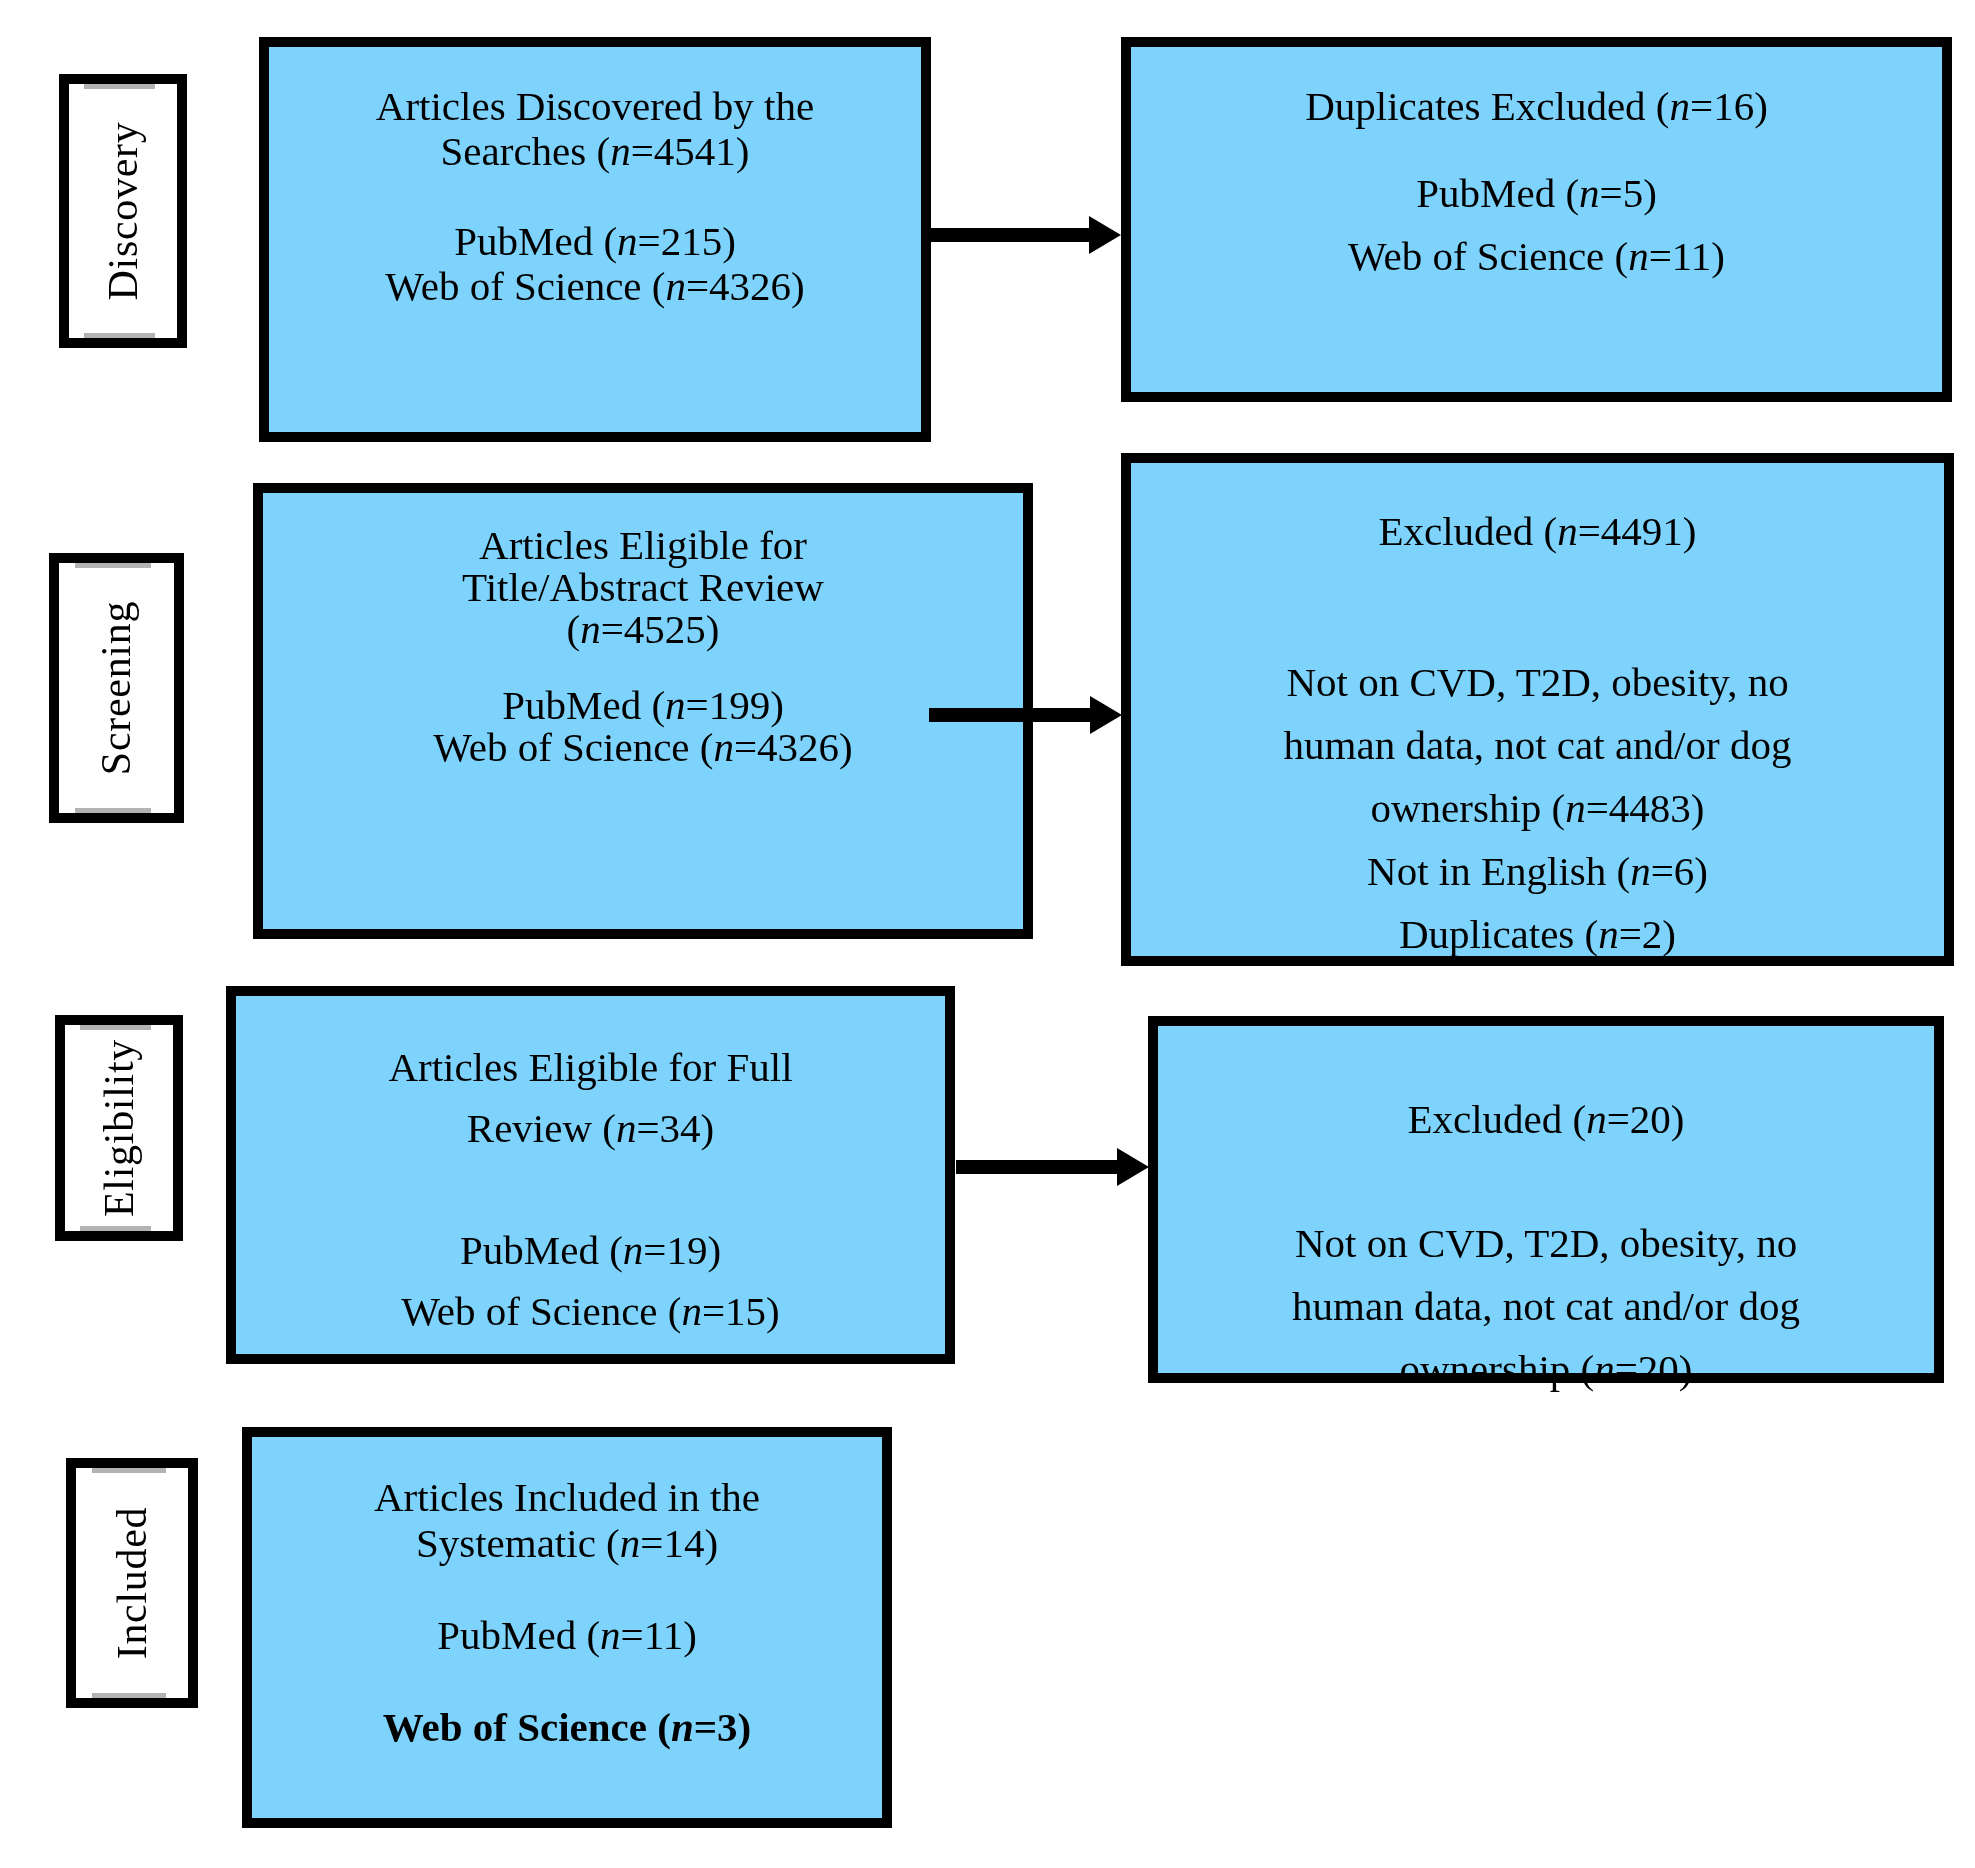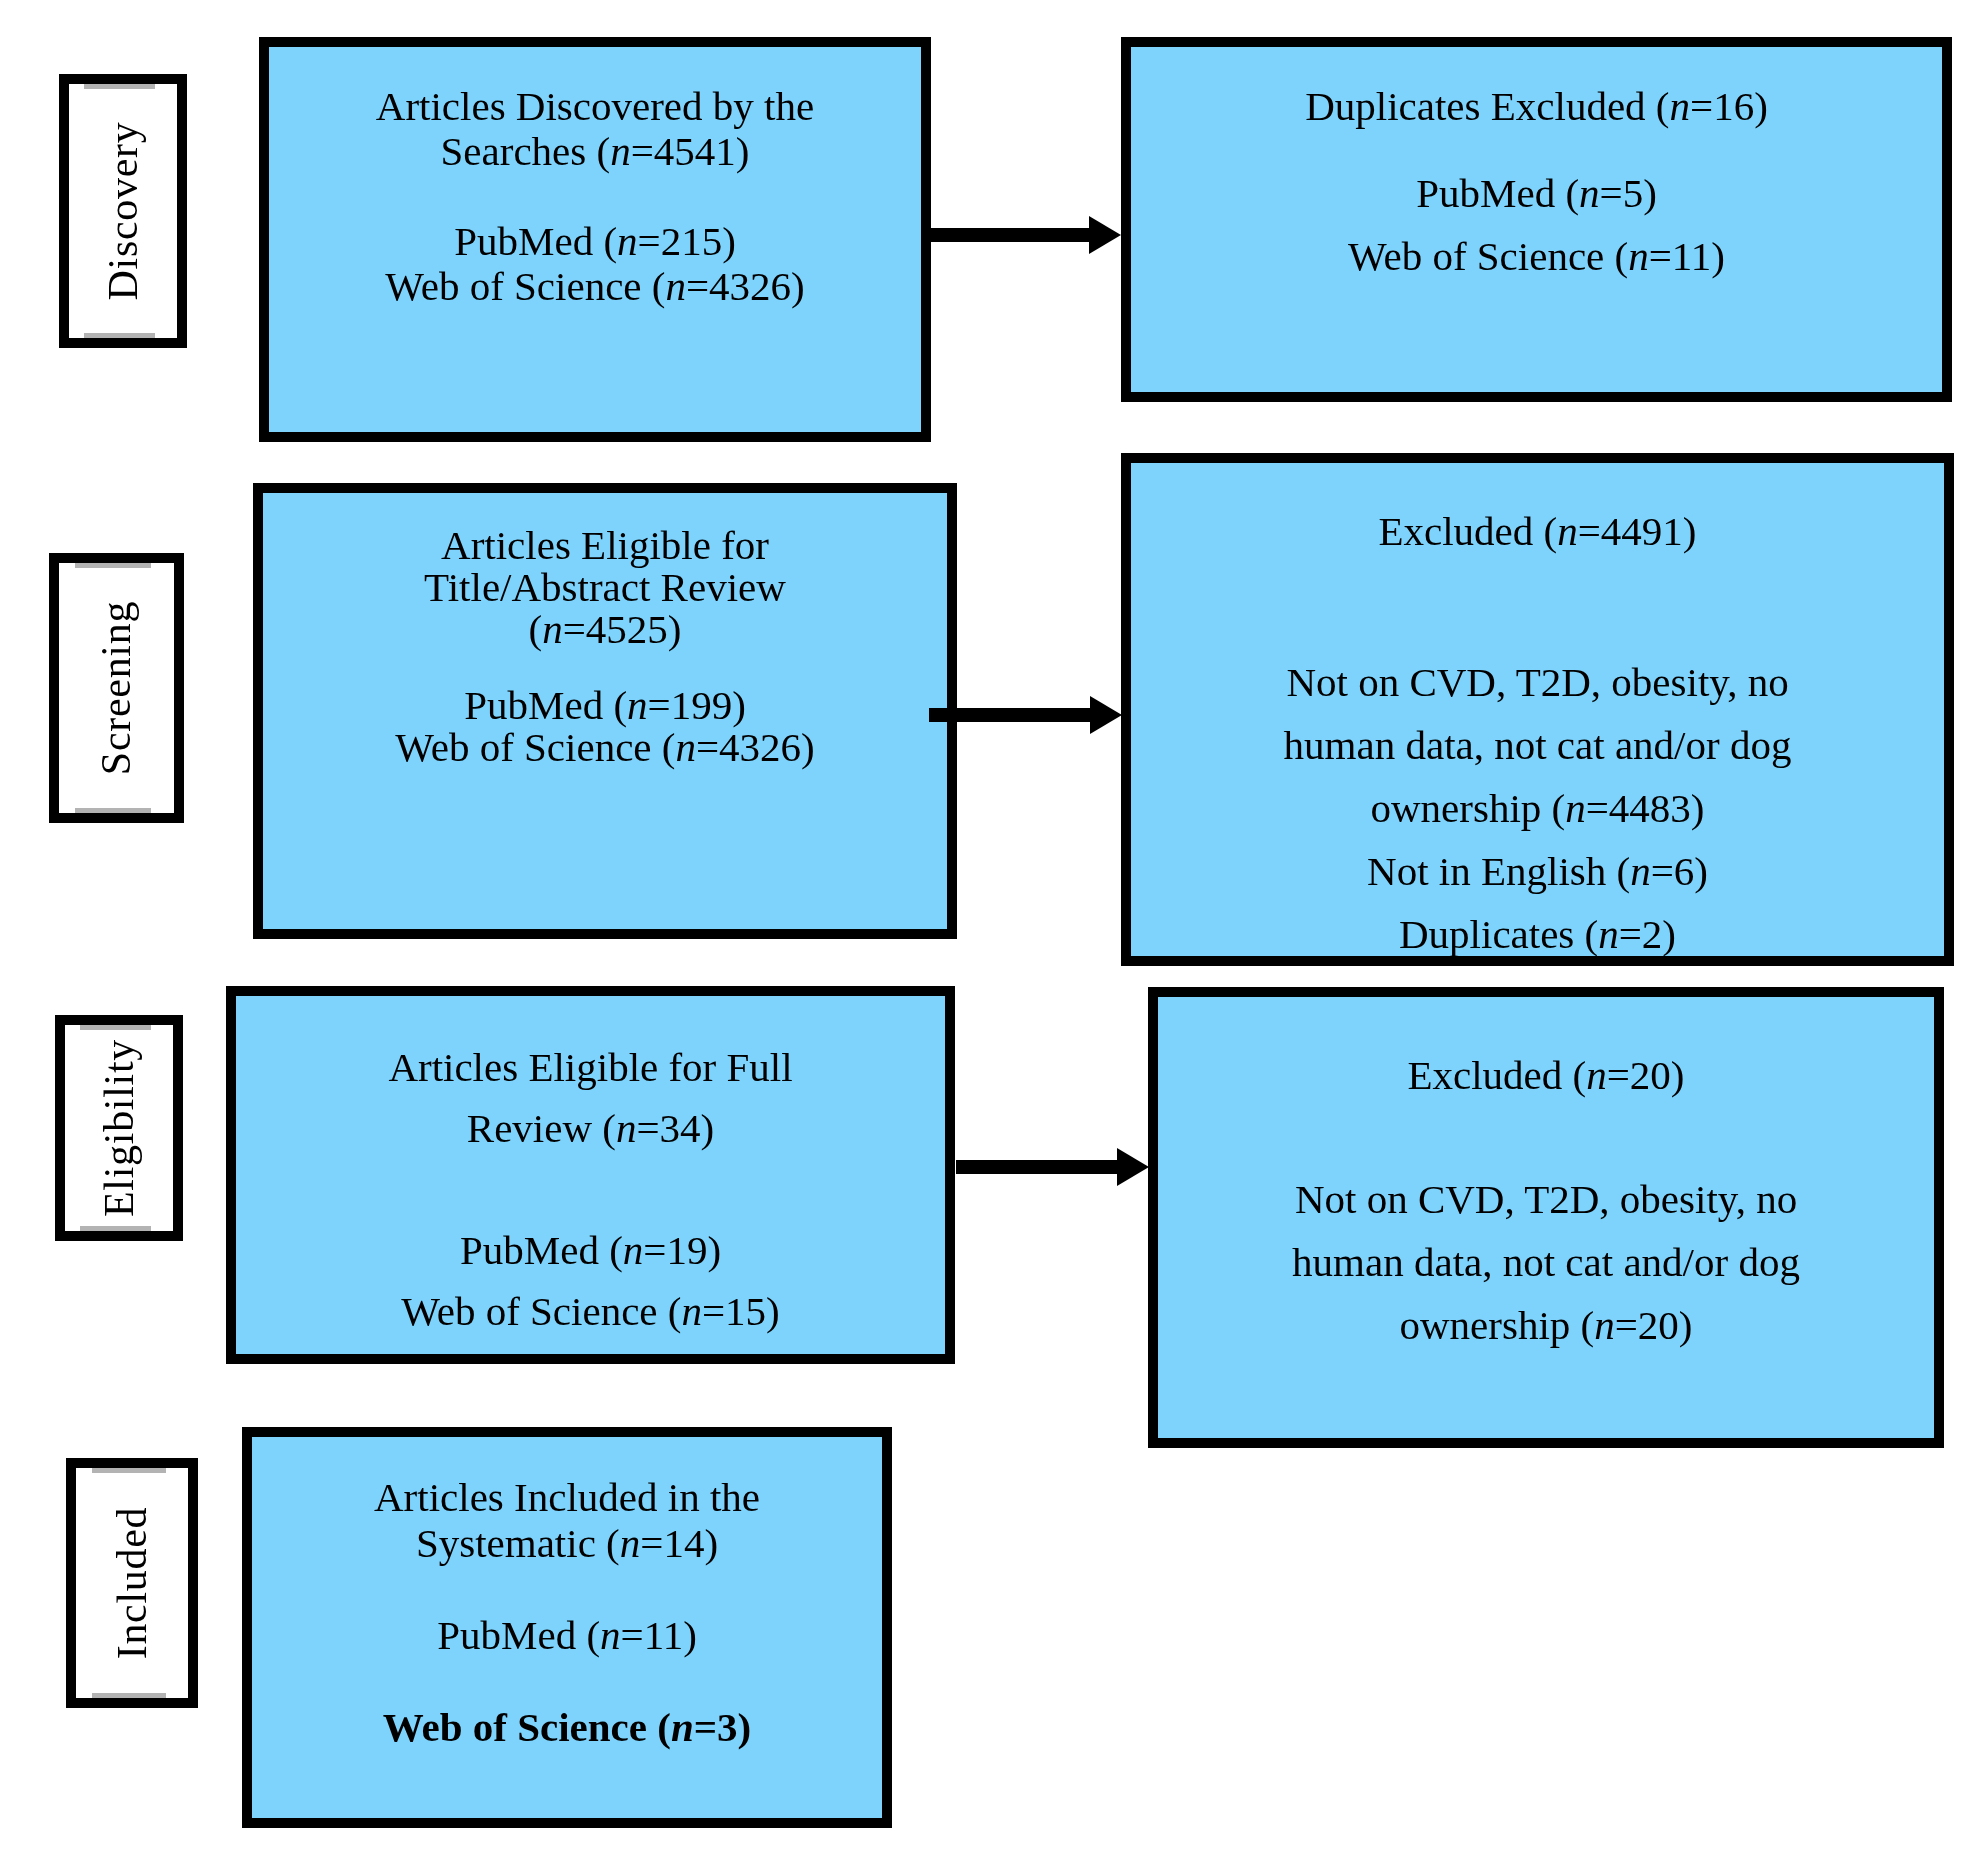--- a/index.html
+++ b/index.html
@@ -53,27 +53,27 @@
     letter-spacing: 0.7px;
   }
 
   
   .lbl1 { left:  59px; top:  74px; width: 128px; height: 274px; }
   .lbl2 { left:  49px; top:  553px; width: 135px; height: 270px; }
   .lbl3 { left:  55px; top: 1015px; width: 128px; height: 226px; }
   .lbl4 { left:  66px; top: 1458px; width: 132px; height: 250px; }
 
   .r1m { left: 259px; top:   37px; width:  672px; height: 405px; --lh: 45px; padding-top: 37px; }
-  .r2m { left: 253px; top:  483px; width: 704px; height: 456px; --lh: 42px; padding-top: 31px; }
+  .r2m { left: 253px; top:  483px; width: 780px; height: 456px; --lh: 42px; padding-top: 31px; }
   .r3m { left: 226px; top: 986px; width: 729px; height: 378px; --lh: 61px; padding-top: 41px; }
   .r4m { left: 242px; top: 1427px; width: 650px; height: 401px; --lh: 46px; padding-top: 37px; }
 
   .r1r { left: 1121px; top:   37px; width: 831px; height: 365px; --lh: 63px; padding-top: 28px; }
   .r2r { left: 1121px; top:  453px; width: 833px; height: 513px; --lh: 63px; padding-top: 37px; }
-  .r3r { left: 1148px; top: 987px; width: 796px; height: 461px; --lh: 63px; padding-top: 47px; }
+  .r3r { left: 1148px; top: 1016px; width: 796px; height: 367px; --lh: 63px; padding-top: 62px; }
 
   
   .r1m .group + .group { margin-top:  45px; }
   .r2m .group + .group { margin-top:  34px; }
   .r3m .group + .group { margin-top:  61px; }
   .r4m .group + .group { margin-top:  46px; }
   .r4m .g3             { margin-top: 92px; font-weight: bold; }
   .r1r .group + .group { margin-top:  23.6px; }
   .r2r .group + .group { margin-top: 88px; }
   .r3r .group + .group { margin-top:  61px; }

